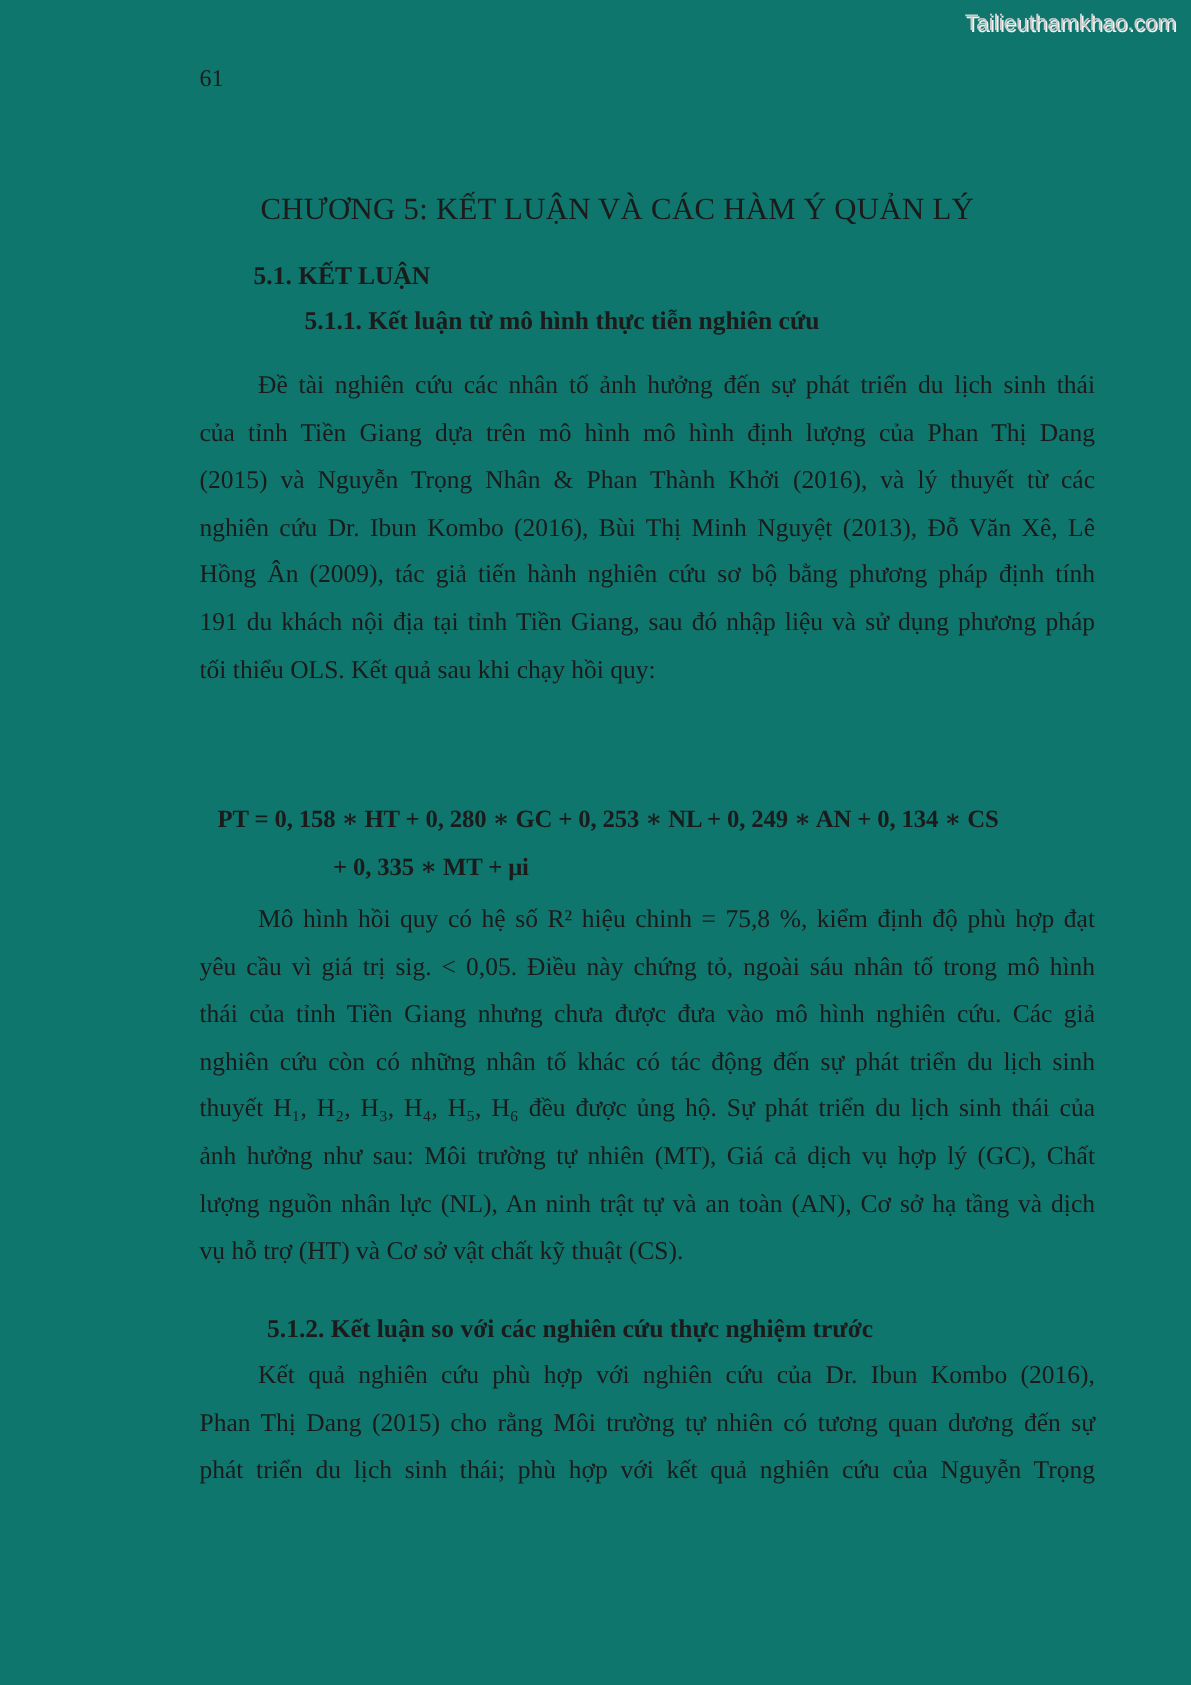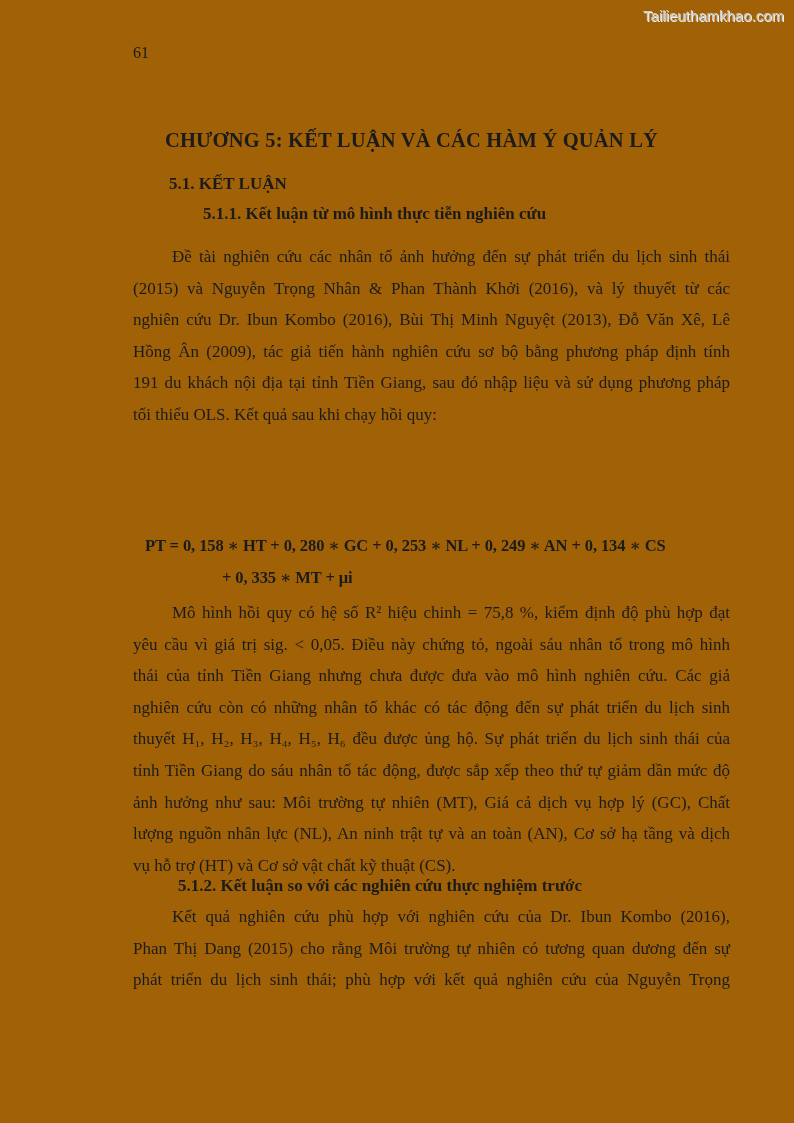--- a/index.html
+++ b/index.html
@@ -1,39 +1,39 @@
 <!DOCTYPE html>
 <html><head>
 <meta charset="utf-8">
 <style>
   * { margin:0; padding:0; box-sizing:border-box; }
   html,body { background:#ffffff; }
   .page {
     position:relative;
     width:794px; height:1123px;
-    background:#a16207;
+    background:#0f766e;
     font-family:"Liberation Serif","DejaVu Serif",serif;
     color:#1b1b1b;
     overflow:hidden;
   }
   .watermark {
     position:absolute; top:7px; right:10px;
     font-family:"Liberation Sans","DejaVu Sans",sans-serif;
     font-size:15px;
     color:#cbcbcb;
     text-shadow:1px 1px 0 #f3f3f3;
   }
   .pageno {
     position:absolute; top:44px; left:133px; width:597px;
     text-align:left; font-size:16px;
   }
   .chapter {
     position:absolute; top:129px; left:113px; width:597px;
     text-align:center;
-    font-size:20.5px; font-weight:bold; letter-spacing:0.2px;
+    font-size:20.5px; font-weight:normal; letter-spacing:0.2px;
     white-space:nowrap;
   }
   .h51  { position:absolute; top:174px; left:169px; font-size:17px; font-weight:bold; }
   .h511 { position:absolute; top:204px; left:203px; font-size:17px; font-weight:bold; }
   .h512 { position:absolute; top:876px; left:178px; font-size:17px; font-weight:bold; }
   .para {
     position:absolute; left:133px; width:597px;
     font-size:17px;
   }
   .para .line {
@@ -64,39 +64,39 @@
 
   <div class="pageno">61</div>
 
   <div class="chapter">CHƯƠNG 5: KẾT LUẬN VÀ CÁC HÀM Ý QUẢN LÝ</div>
 
   <div class="h51">5.1. KẾT LUẬN</div>
   <div class="h511">5.1.1. Kết luận từ mô hình thực tiễn nghiên cứu</div>
 
   <div class="para" id="para1">
     <div class="line indent">Đề tài nghiên cứu các nhân tố ảnh hưởng đến sự phát triển du lịch sinh thái</div>
+    <div class="line">của tỉnh Tiền Giang dựa trên mô hình mô hình định lượng của Phan Thị Dang</div>
     <div class="line">(2015) và Nguyễn Trọng Nhân &amp; Phan Thành Khởi (2016), và lý thuyết từ các</div>
     <div class="line">nghiên cứu Dr. Ibun Kombo (2016), Bùi Thị Minh Nguyệt (2013), Đỗ Văn Xê, Lê</div>
     <div class="line">Hồng Ân (2009), tác giả tiến hành nghiên cứu sơ bộ bằng phương pháp định tính</div>
     <div class="line">191 du khách nội địa tại tỉnh Tiền Giang, sau đó nhập liệu và sử dụng phương pháp</div>
     <div class="line align-left">tối thiểu OLS. Kết quả sau khi chạy hồi quy:</div>
   </div>
 
   <div class="equation">
     <div class="eq-line eq1">PT =  0, 158 ∗ HT + 0, 280 ∗ GC + 0, 253 ∗ NL + 0, 249 ∗ AN + 0, 134 ∗ CS</div>
     <div class="eq-line eq2">+ 0, 335 ∗ MT + μi</div>
   </div>
 
   <div class="para" id="para2">
     <div class="line indent">Mô hình hồi quy có hệ số R² hiệu chinh = 75,8 %, kiểm định độ phù hợp đạt</div>
     <div class="line">yêu cầu vì giá trị sig. &lt; 0,05. Điều này chứng tỏ, ngoài sáu nhân tố trong mô hình</div>
     <div class="line">thái của tỉnh Tiền Giang nhưng chưa được đưa vào mô hình nghiên cứu. Các giả</div>
     <div class="line">nghiên cứu còn có những nhân tố khác có tác động đến sự phát triển du lịch sinh</div>
     <div class="line">thuyết H₁, H₂, H₃, H₄, H₅, H₆ đều được ủng hộ. Sự phát triển du lịch sinh thái của</div>
-    <div class="line">tỉnh Tiền Giang do sáu nhân tố tác động, được sắp xếp theo thứ tự giảm dần mức độ</div>
     <div class="line">ảnh hưởng như sau: Môi trường tự nhiên (MT), Giá cả dịch vụ hợp lý (GC), Chất</div>
     <div class="line">lượng nguồn nhân lực (NL), An ninh trật tự và an toàn (AN), Cơ sở hạ tầng và dịch</div>
     <div class="line align-left">vụ hỗ trợ (HT) và Cơ sở vật chất kỹ thuật (CS).</div>
   </div>
 
   <div class="h512">5.1.2. Kết luận so với các nghiên cứu thực nghiệm trước</div>
 
   <div class="para" id="para3">
     <div class="line indent">Kết quả nghiên cứu phù hợp với nghiên cứu của Dr. Ibun Kombo (2016),</div>
     <div class="line">Phan Thị Dang (2015) cho rằng Môi trường tự nhiên có tương quan dương đến sự</div>

